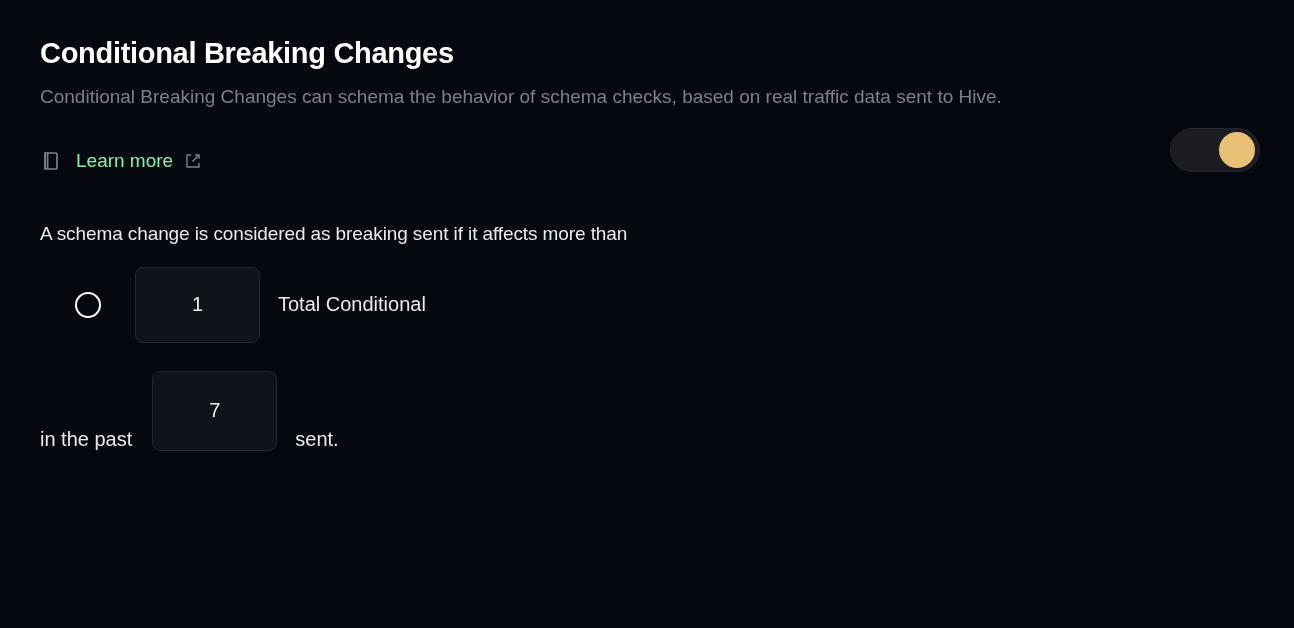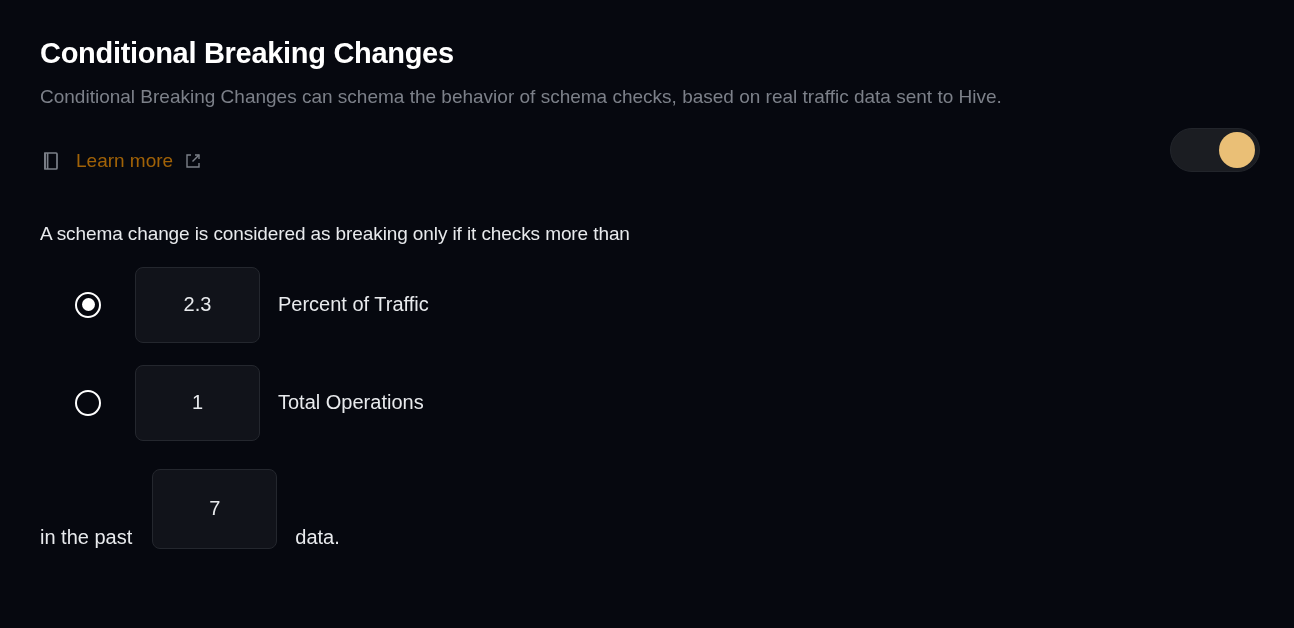--- a/index.html
+++ b/index.html
@@ -69,21 +69,21 @@
   .learn-more {
     display: flex;
     align-items: center;
     gap: 12px;
     margin-top: 38px;
     color: #7c8089;
     font-size: 19px;
     cursor: pointer;
     width: max-content;
   }
-  .learn-more .label { color: #a16207; }
+  .learn-more .label { color: #86efac; }
   .icon-book, .icon-ext {
     display: inline-flex;
     align-items: center;
     justify-content: center;
     color: #7c8089;
   }
 
   .statement {
     margin-top: 50px;
     font-size: 19px;
@@ -182,33 +182,28 @@
     <span class="label">Learn more</span>
     <span class="icon-ext">
       <svg width="16" height="16" viewBox="0 0 16 16" fill="none" stroke="currentColor" stroke-width="1.4">
         <path d="M6 2H2v12h12v-4"></path>
         <path d="M10 2h4v4"></path>
         <path d="M14 2L7.5 8.5"></path>
       </svg>
     </span>
   </div>
 
-  <div class="statement">A schema change is considered as breaking only if it checks more than</div>
-
-  <div class="option-row">
-    <span class="radio checked"></span>
-    <input class="num-input" type="text" value="2.3" style="">
-    <span class="unit-label">Percent of Traffic</span>
-  </div>
+  <div class="statement">A schema change is considered as breaking sent if it affects more than</div>
+
 
   <div class="option-row">
     <span class="radio unchecked"></span>
     <input class="num-input" type="text" value="1" style="">
-    <span class="unit-label">Total Operations</span>
+    <span class="unit-label">Total Conditional</span>
   </div>
 
   <div class="past-row">
     <span>in the past</span>
     <input class="num-input" type="text" value="7" style="">
-    <span>data.</span>
+    <span>sent.</span>
   </div>
 
 </div>
 
 </body></html>

